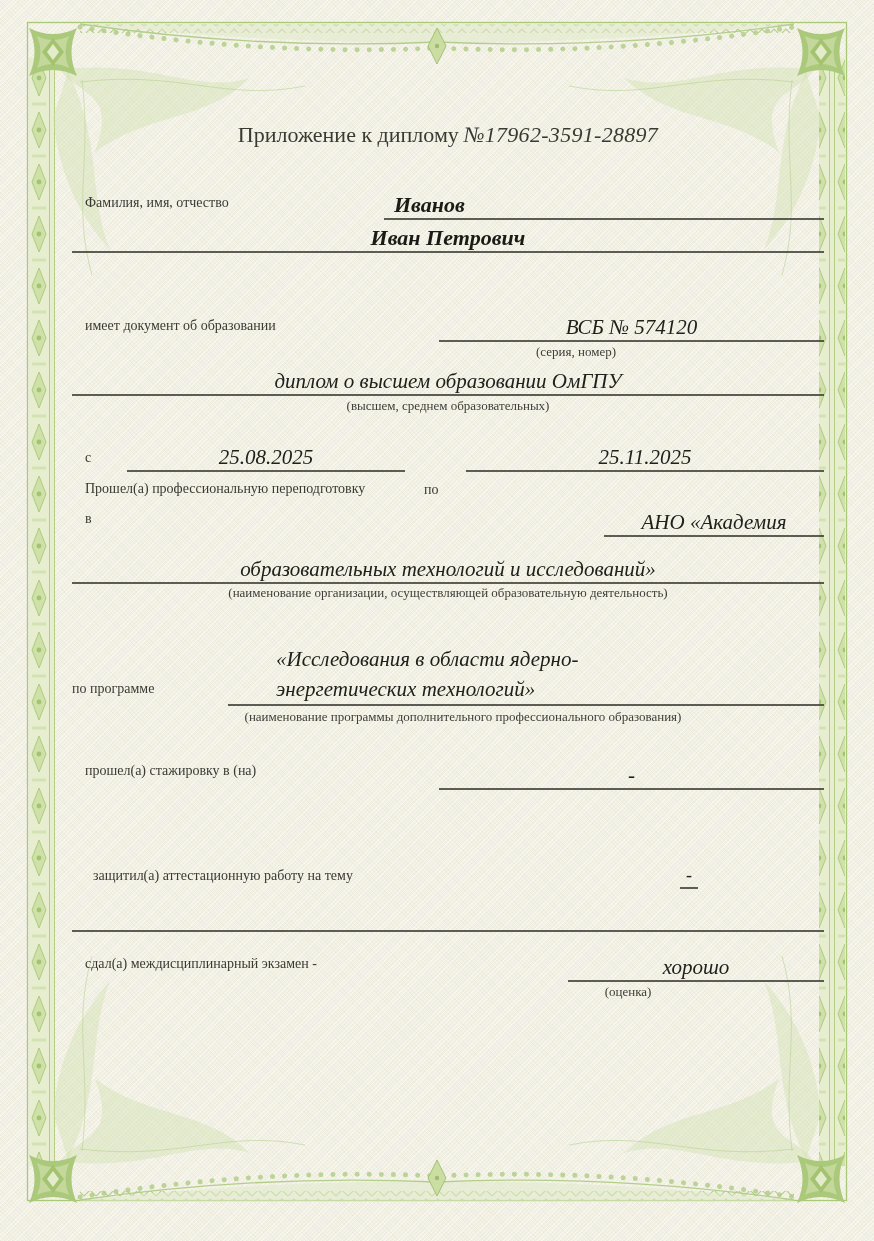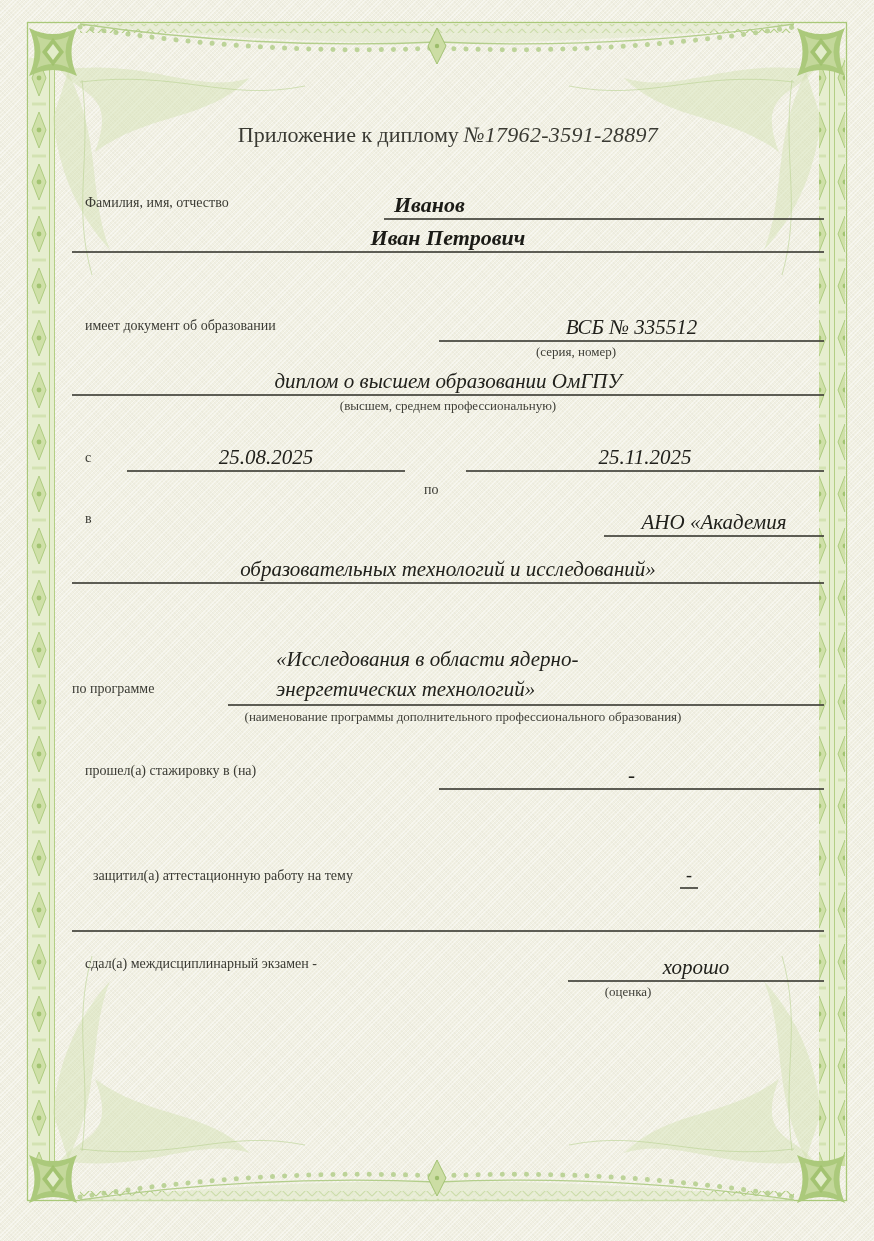--- a/index.html
+++ b/index.html
@@ -93,46 +93,48 @@
     <div class="abs label" style="left:85px;top:195px;">Фамилия, имя, отчество</div>
     <div class="abs line left-text" style="left:384px;top:184px;width:440px;">
       <span class="val-bold">Иванов</span>
     </div>
     <div class="abs line" style="left:72px;top:217px;width:752px;">
       <span class="val-bold">Иван Петрович</span>
     </div>
 
     <div class="abs label" style="left:85px;top:318px;">имеет документ об образовании</div>
     <div class="abs line" style="left:439px;top:306px;width:385px;">
-      <span class="val">ВСБ № 335512</span>
+      <span class="val">ВСБ № 574120</span>
     </div>
     <div class="abs cap" style="left:439px;top:345px;width:274px;">(серия, номер)</div>
 
     <div class="abs line" style="left:72px;top:360px;width:752px;text-align:center;">
       <span class="val">диплом о высшем образовании ОмГПУ</span>
     </div>
-    <div class="abs cap" style="left:72px;top:399px;width:752px;">(высшем, среднем профессиональную)</div>
+    <div class="abs cap" style="left:72px;top:399px;width:752px;">(высшем, среднем образовательных)</div>
 
     <div class="abs label" style="left:85px;top:450px;">с</div>
     <div class="abs line" style="left:127px;top:436px;width:278px;">
       <span class="val">25.08.2025</span>
     </div>
     <div class="abs label" style="left:424px;top:450px;margin-top:32px;">по</div>
     <div class="abs line" style="left:466px;top:436px;width:358px;">
       <span class="val">25.11.2025</span>
     </div>
 
+    <div class="abs label" style="left:85px;top:481px;">Прошел(а) профессиональную переподготовку</div>
     <div class="abs label" style="left:85px;top:511px;">в</div>
 
     <div class="abs line" style="left:604px;top:501px;width:220px;">
       <span class="val">АНО «Академия</span>
     </div>
     <div class="abs line" style="left:72px;top:548px;width:752px;">
       <span class="val">образовательных технологий и исследований»</span>
     </div>
+    <div class="abs cap" style="left:72px;top:586px;width:752px;">(наименование организации, осуществляющей образовательную деятельность)</div>
 
     <div class="abs label" style="left:72px;top:681px;">по программе</div>
     <div class="abs line" style="left:228px;top:670px;width:596px;"></div>
     <div class="abs prog-val" style="left:276px;top:645px;">«Исследования в области ядерно-</div>
     <div class="abs prog-val" style="left:276px;top:675px;">энергетических технологий»</div>
     <div class="abs cap" style="left:228px;top:710px;width:470px;">(наименование программы дополнительного профессионального образования)</div>
 
     <div class="abs label" style="left:85px;top:763px;">прошел(а) стажировку в (на)</div>
     <div class="abs line" style="left:439px;top:754px;width:385px;">
       <span class="val">-</span>

